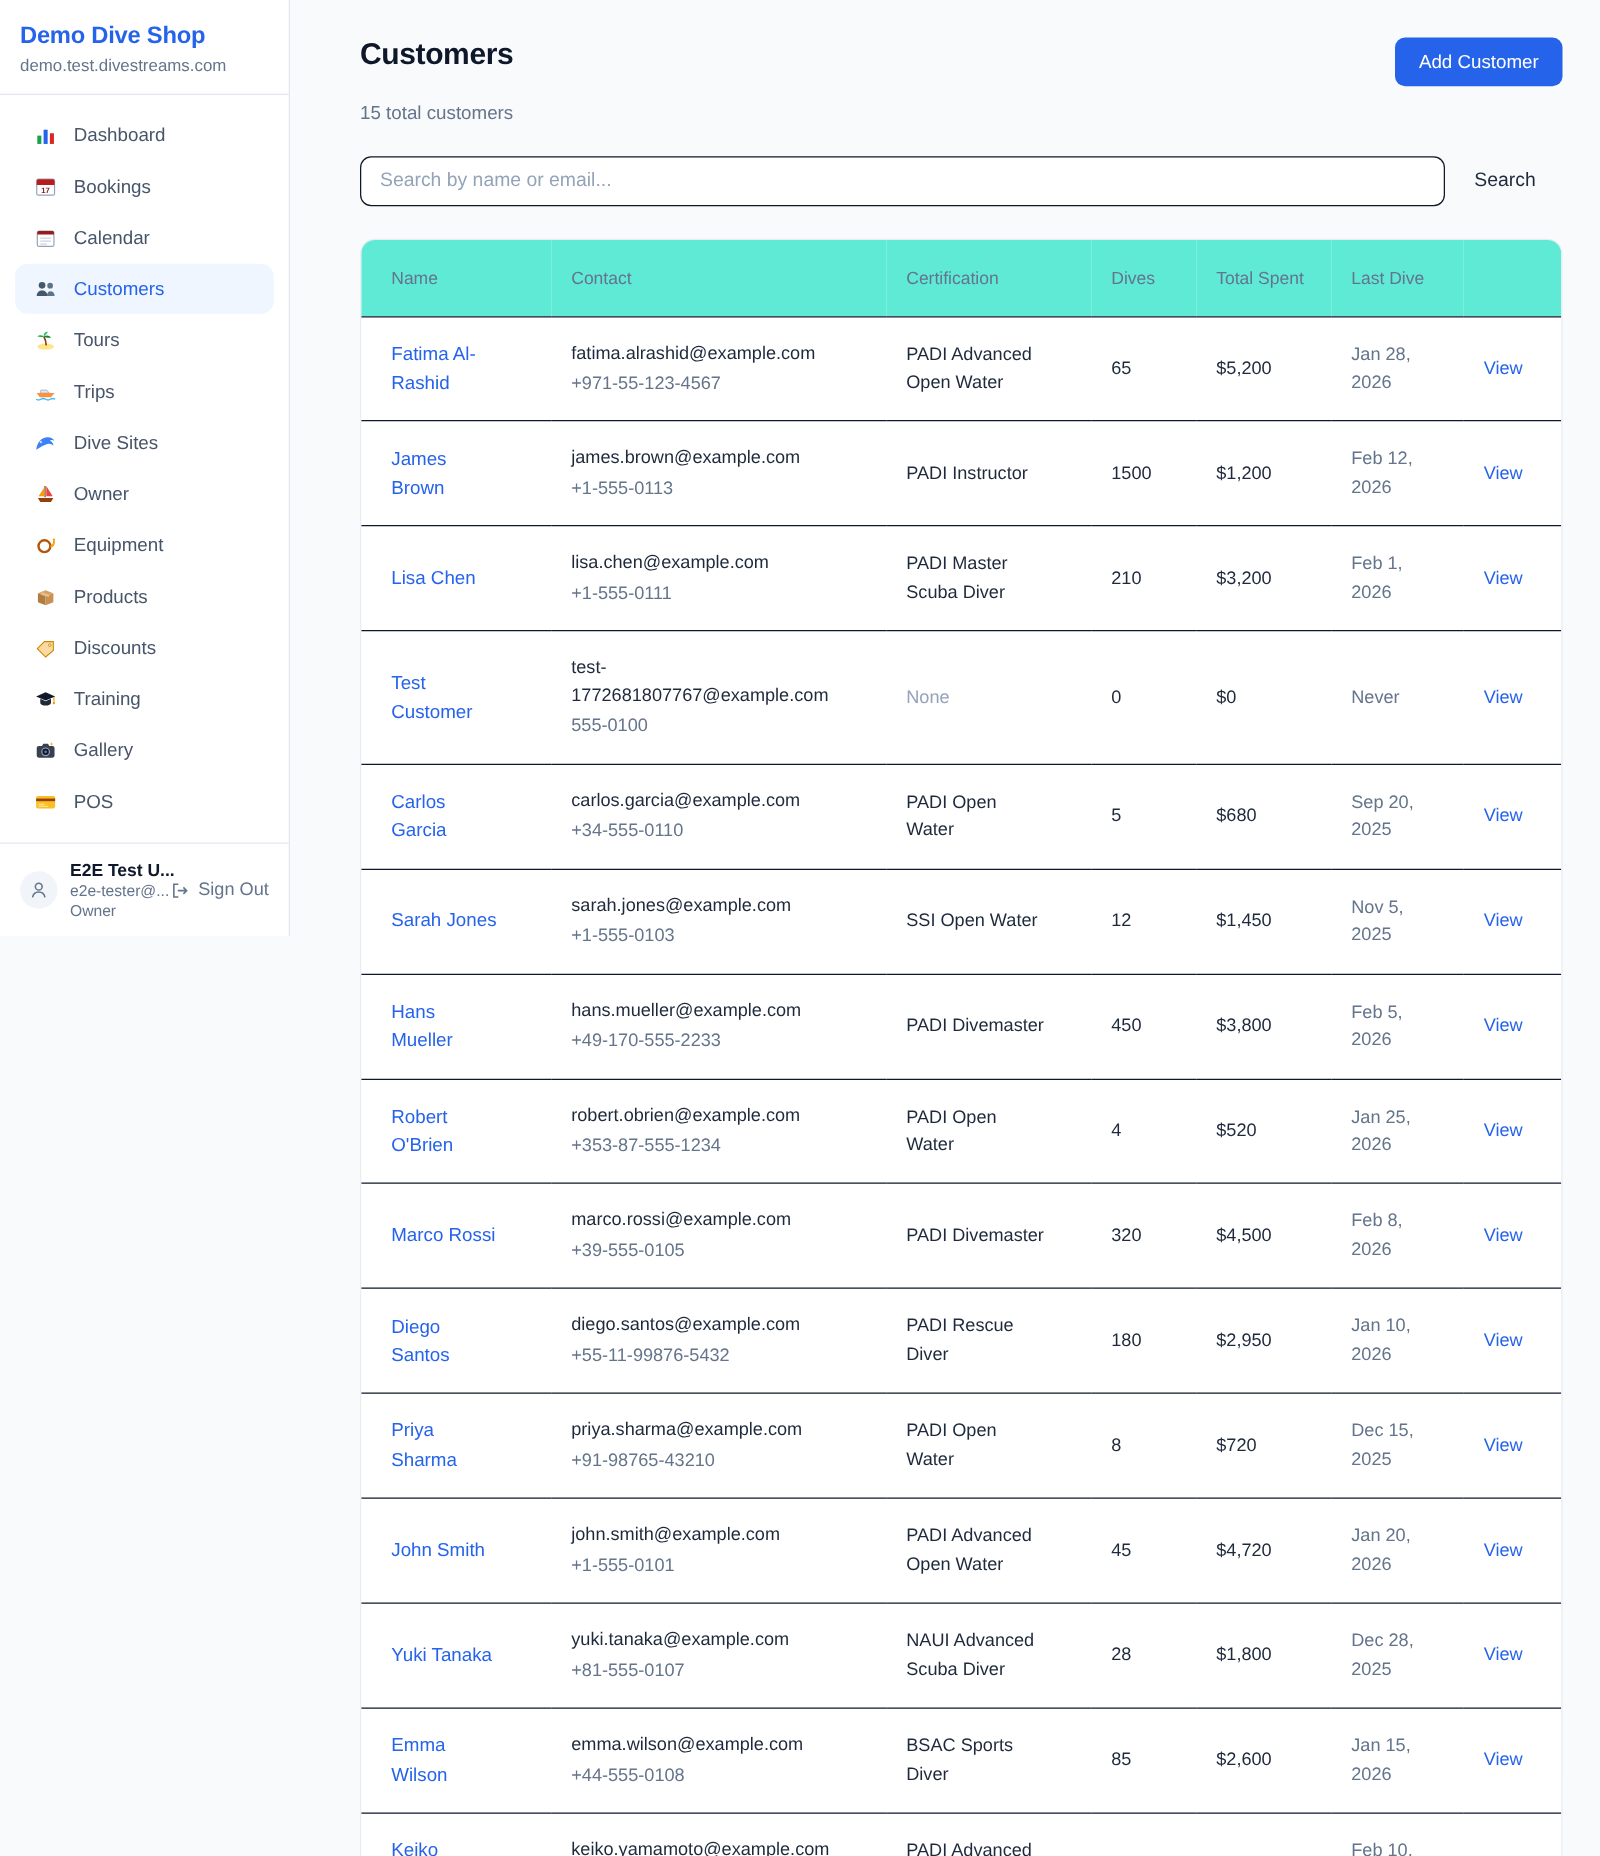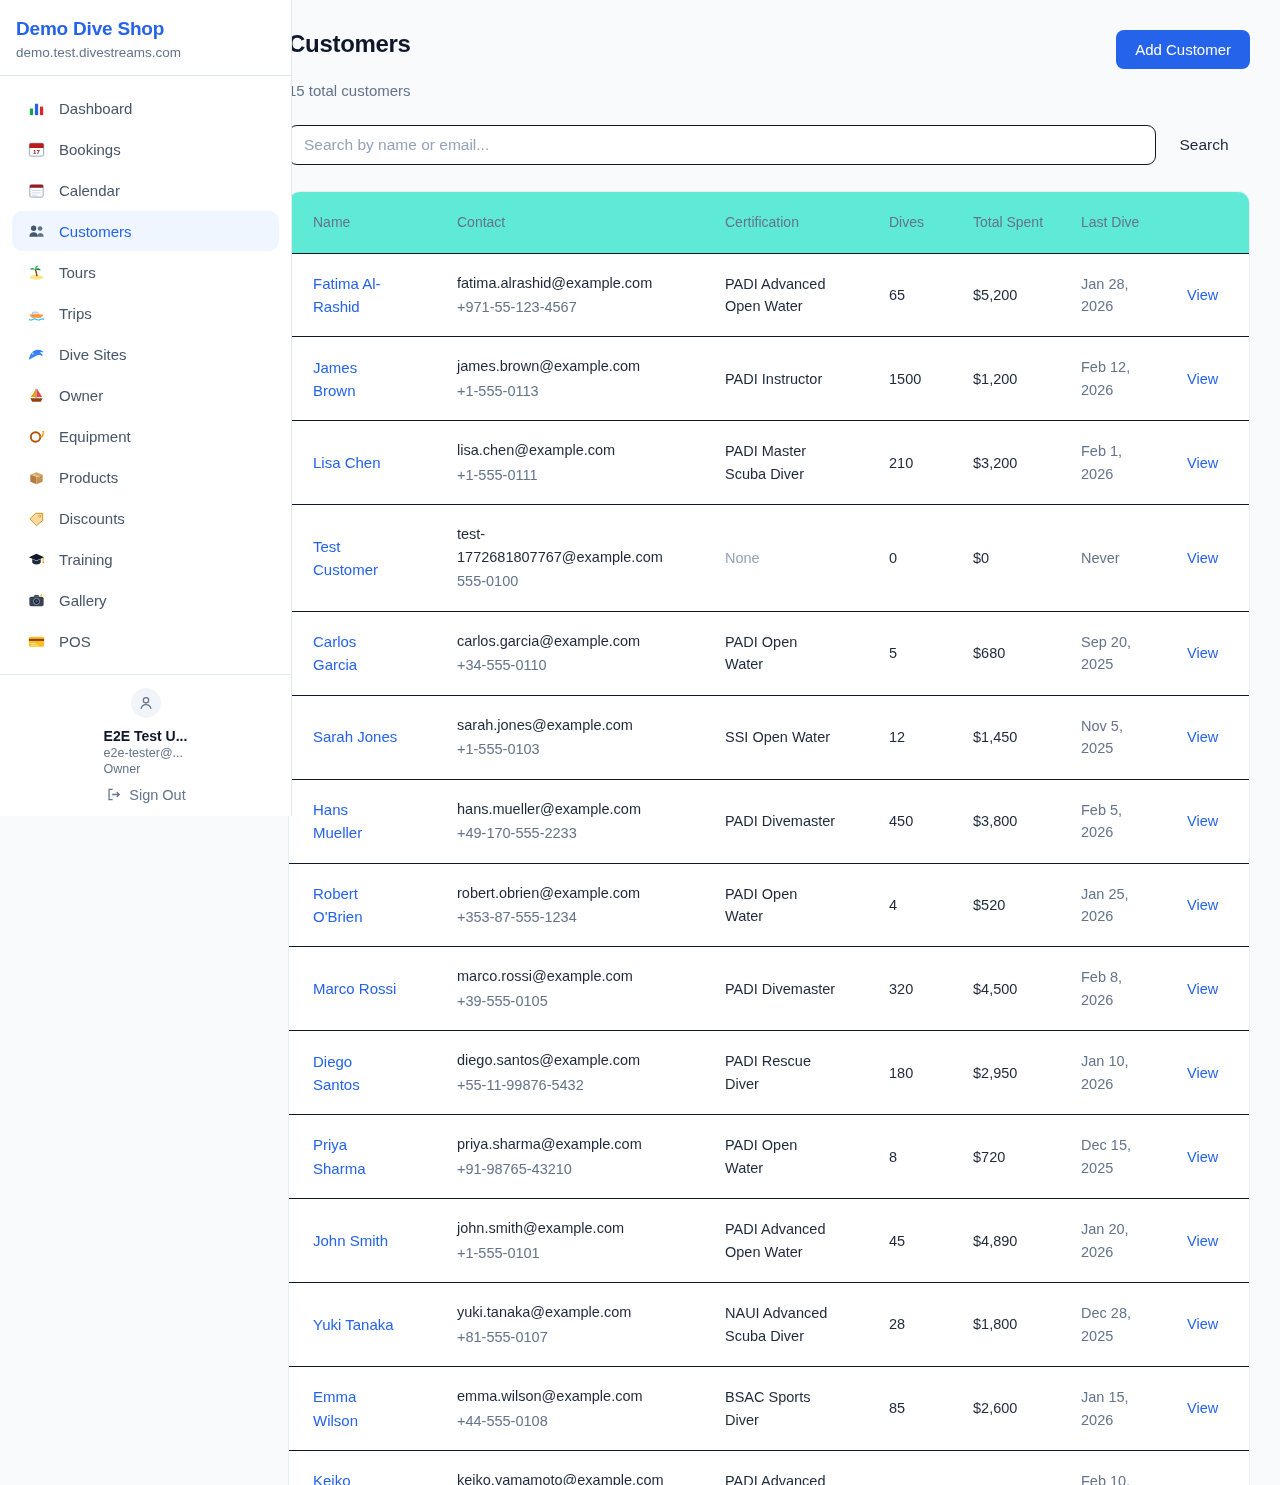--- a/index.html
+++ b/index.html
@@ -7,40 +7,40 @@
   body {
     height: 1485px;
     background: #f8fafc;
     font-family: "Liberation Sans", sans-serif;
     color: #0f172a;
     overflow: hidden;
     position: relative;
   }
   
   .sidebar {
-    position: absolute; left: 0; top: 0; width: 292px;
+    position: absolute; left: 0; top: 0; width: 232px;
     background: #ffffff;
     border-right: 1px solid #e2e8f0;
   }
   .shop-header { padding: 18px 16px 15px 16px; border-bottom: 1px solid #e2e8f0; }
   .shop-name { font-size: 19px; font-weight: bold; color: #2563eb; letter-spacing: -0.2px; }
   .shop-domain { font-size: 13.5px; color: #64748b; margin-top: 5px; }
   nav { padding: 12px 12px; }
   .nav-item {
     display: flex; align-items: center; gap: 13px;
     padding: 10px 14px; border-radius: 10px;
     font-size: 15px; color: #475569; cursor: pointer;
     margin-bottom: 1px;
   }
   .nav-item .nav-icon { width: 20px; height: 20px; display: inline-flex; align-items: center; justify-content: center; flex: 0 0 20px; }
   .nav-item.active { background: #eff6ff; color: #2563eb; font-weight: 500; }
   .user-section {
     border-top: 1px solid #e2e8f0;
     padding: 13px 16px;
-    display: flex; align-items: center; gap: 10px; flex-direction: column;
+    display: flex; align-items: center; gap: 10px;
   }
   .avatar {
     width: 30px; height: 30px; border-radius: 50%;
     background: #f1f5f9; display: flex; align-items: center; justify-content: center;
     flex: 0 0 30px;
   }
   .user-meta { flex: 1 1 auto; min-width: 0; }
   .user-name { font-size: 14px; font-weight: bold; color: #0f172a; white-space: nowrap; }
   .user-email, .user-role { font-size: 12.5px; color: #64748b; margin-top: 2px; white-space: nowrap; }
   .signout { display: flex; align-items: center; gap: 7px; color: #64748b; font-size: 14.5px; cursor: pointer; white-space: nowrap; }
@@ -502,21 +502,21 @@
           <tr>
             <td class="c-name"><a class="name-link">John Smith</a></td>
             <td class="c-contact">
               <div class="email">john.smith@example.com</div>
               <div class="phone">+1-555-0101</div>
             </td>
             <td class="c-cert">
               <div class="cert">PADI Advanced Open Water</div>
             </td>
             <td class="c-dives">45</td>
-            <td class="c-total">$4,890</td>
+            <td class="c-total">$4,720</td>
             <td class="c-last">
               <div class="last">Jan 20, 2026</div>
             </td>
             <td class="c-view"><a class="view-link">View</a></td>
           </tr>
           <tr>
             <td class="c-name"><a class="name-link">Yuki Tanaka</a></td>
             <td class="c-contact">
               <div class="email">yuki.tanaka@example.com</div>
               <div class="phone">+81-555-0107</div>

